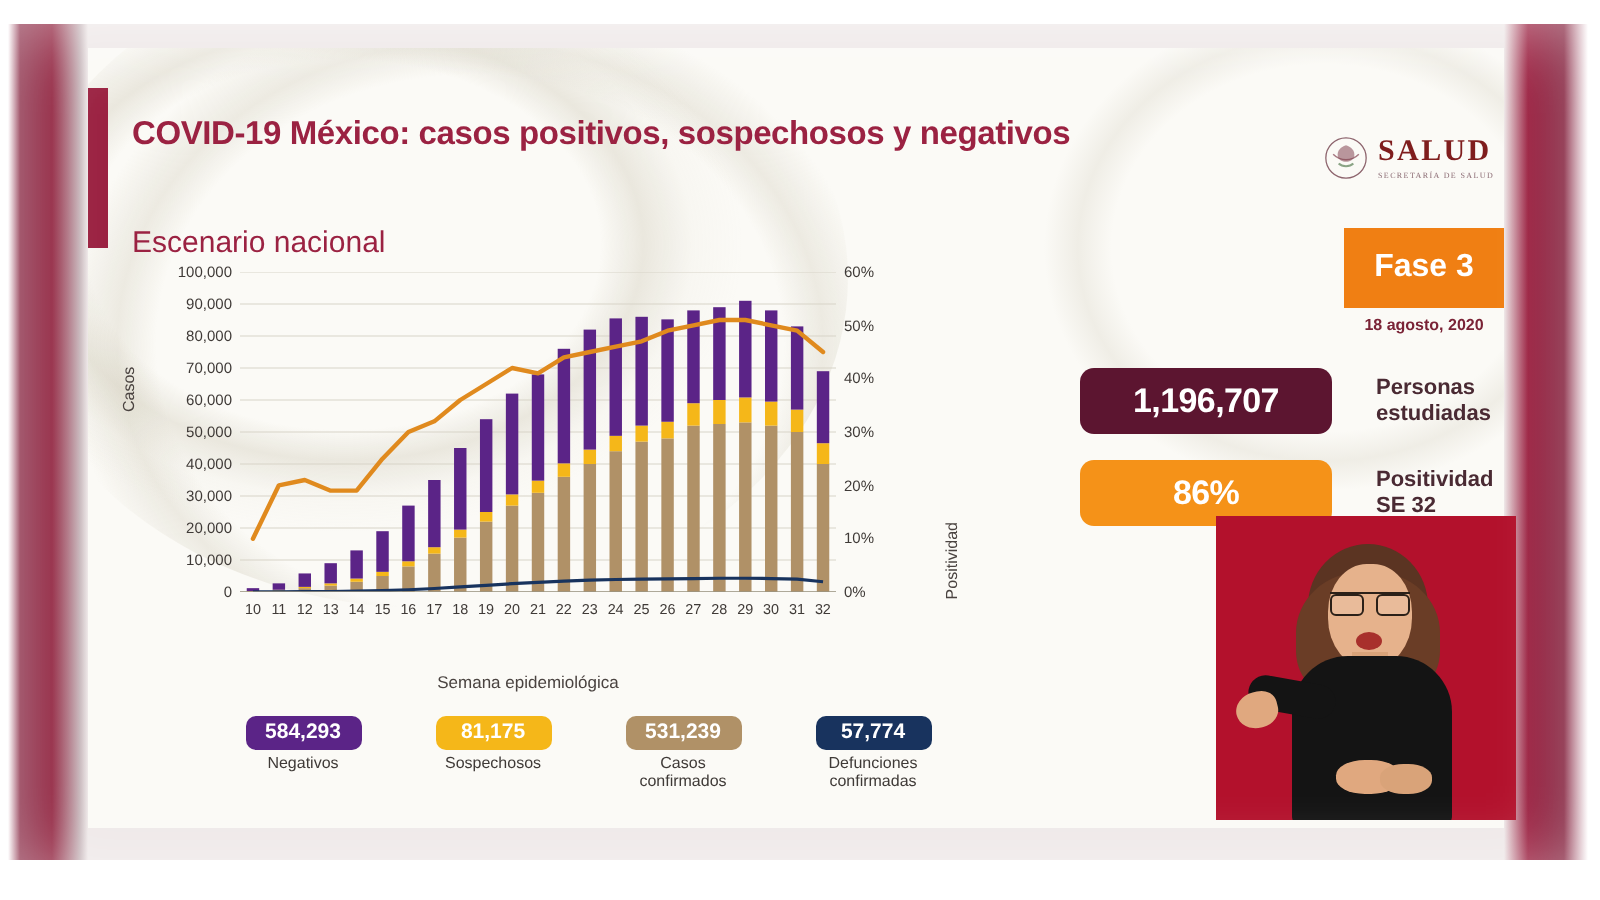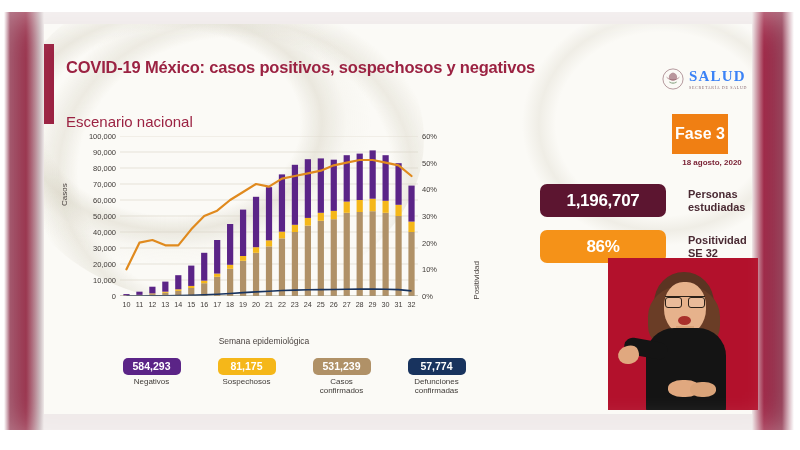--- a/index.html
+++ b/index.html
@@ -213,33 +213,33 @@
   .eagle {
     width: 22px; height: 22px;
     opacity: 0.85;
   }
   .salud-text { line-height: 1; }
   .salud-word {
     font-family: "Liberation Serif", serif;
     font-size: 15px;
     font-weight: bold;
     letter-spacing: 1.2px;
-    color: #3b82f6;
+    color: #7f1d1d;
   }
   .salud-sub {
     font-family: "Liberation Serif", serif;
     font-size: 4px;
     letter-spacing: 0.7px;
     color: #8a6a72;
     margin-top: 2px;
   }
   .fase-box {
     position: absolute;
     left: 68px; top: 66px;
-    width: 56px; height: 40px;
+    width: 80px; height: 40px;
     background: #f07f13;
     display: flex;
     align-items: center;
     justify-content: center;
     color: #ffffff;
     font-size: 16px;
     font-weight: bold;
   }
   .fase-date {
     position: absolute;

